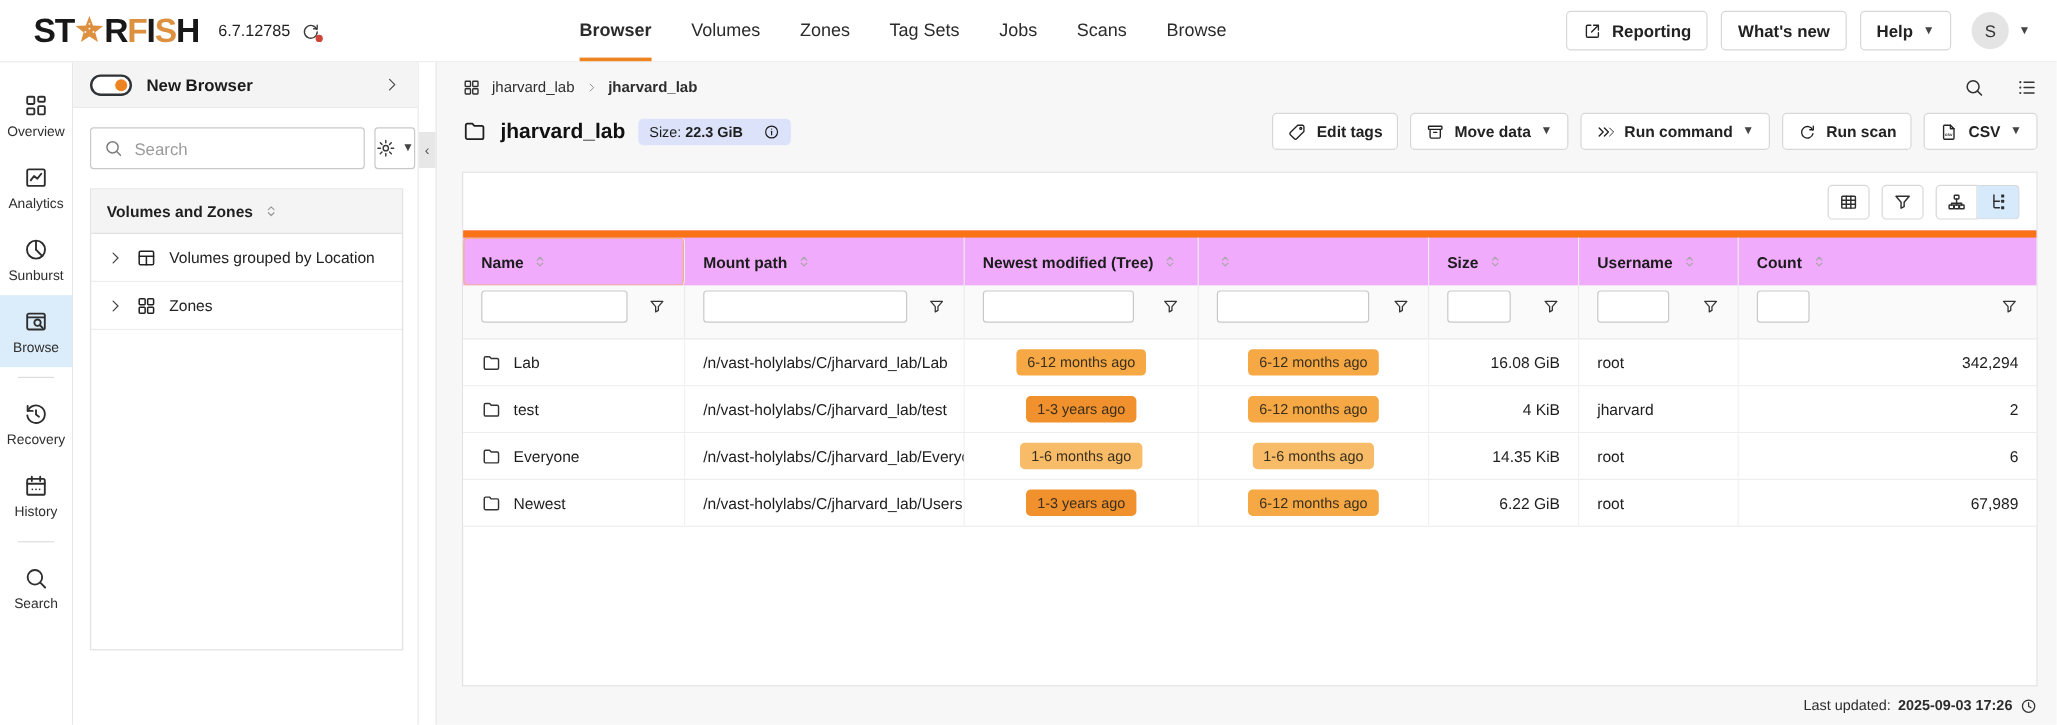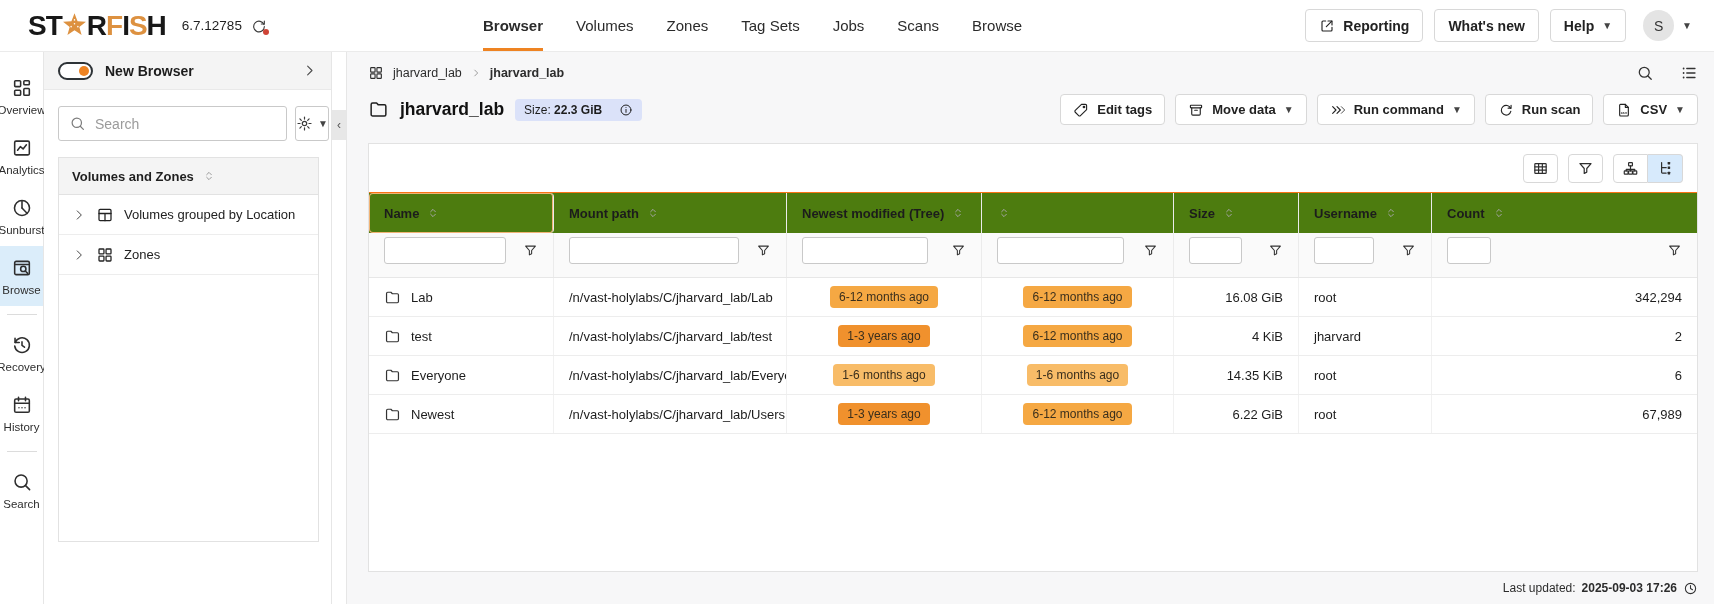--- a/index.html
+++ b/index.html
@@ -21,21 +21,21 @@
   .top-actions { margin-left:auto; margin-right:22px; display:flex; align-items:center; gap:11px; }
   .tbtn { height:33px; background:#fff; border:1px solid #d8d8d8; border-radius:4px; padding:0 13px; display:flex; align-items:center; gap:8px; font-size:14px; font-weight:700; color:#222; cursor:pointer; }
   .caret { font-size:10px; color:#444; line-height:1; }
   .avatar-wrap { display:flex; align-items:center; gap:8px; margin-left:6px; cursor:pointer; }
   .avatar { width:31px; height:31px; border-radius:50%; background:#e4e4e4; display:flex; align-items:center; justify-content:center; font-size:14px; color:#333; }
 
   
   .app { display:flex; height:552px; }
 
   
-  .rail { width:44px; border-right:1px solid #e6e6e6; padding-top:14px; display:flex; flex-direction:column; align-items:center; flex:none; }
+  .rail { width:61px; border-right:1px solid #e6e6e6; padding-top:14px; display:flex; flex-direction:column; align-items:center; flex:none; }
   .rail-item { width:100%; height:60px; display:flex; flex-direction:column; align-items:center; justify-content:center; gap:5px; font-size:11.5px; color:#2e2e2e; cursor:pointer; }
   .rail-item.active { background:#dbedfa; }
   .rail-div { width:30px; border-top:1px solid #dcdcdc; margin:8px 0; }
 
   
   .sidepanel { width:288px; border-right:1px solid #e6e6e6; display:flex; flex-direction:column; flex:none; background:#fff; }
   .sp-head { height:38px; background:#f4f4f4; border-bottom:1px solid #e9e9e9; display:flex; align-items:center; gap:12px; padding:0 14px; flex:none; }
   .toggle { width:35px; height:18px; border:2px solid #2e3337; border-radius:10px; position:relative; cursor:pointer; background:#fff; flex:none; }
   .toggle .knob { position:absolute; right:2px; top:2px; width:10px; height:10px; border-radius:50%; background:#ee8322; }
   .sp-title { font-size:14px; font-weight:700; color:#1c1c1c; }
@@ -71,21 +71,21 @@
   
   .card { margin-top:18px; background:#fff; border:1px solid #e2e2e2; flex:1; display:flex; flex-direction:column; min-height:0; }
   .card-toolbar { height:48px; display:flex; align-items:center; justify-content:flex-end; padding:0 14px; gap:10px; flex:none; }
   .icbtn { width:35px; height:29px; border:1px solid #d8d8d8; border-radius:4px; background:#fff; display:flex; align-items:center; justify-content:center; color:#2e2e2e; cursor:pointer; }
   .btn-group { display:flex; }
   .btn-group .icbtn:first-child { border-radius:4px 0 0 4px; }
   .btn-group .icbtn:last-child { border-radius:0 4px 4px 0; border-left:none; }
   .icbtn.active { background:#d7eafc; }
 
   .thead, .tfilter, .trow { display:flex; }
-  .thead { background:#4d7c0f; border-top:1px solid #f97316; flex:none; }
+  .thead { background:#f0abfc; border-top:6px solid #f97316; flex:none; }
   .th { height:40px; padding:0 15px; display:flex; align-items:center; gap:7px; font-size:13px; font-weight:700; color:#1c1c1c; border-right:1px solid #ebebeb; cursor:pointer; }
   .th.focused { box-shadow:inset 0 0 0 1px #f0b375; border-radius:4px; }
   .tfilter { background:#fafafa; border-bottom:1px solid #e7e7e7; flex:none; }
   .tf { height:44px; padding:2px 15px 12px; display:flex; align-items:center; border-right:1px solid #ebebeb; }
   .tf input { height:27px; border:1px solid #c9c9c9; border-radius:3px; background:#fff; min-width:0; flex:1; padding:0 6px; font-family:inherit; font-size:12px; outline:none; }
   .tf .funnel { margin-left:auto; padding-left:10px; color:#333; cursor:pointer; display:flex; }
   .fi-n{max-width:122px}.fi-m{max-width:170px}.fi-mod{max-width:126px}.fi-acc{max-width:127px}.fi-s{max-width:53px;flex:none;width:53px}.fi-u{max-width:60px;flex:none;width:60px}.fi-c{max-width:44px;flex:none;width:44px}
 
   .trow { height:39px; border-bottom:1px solid #ededed; background:#fff; cursor:pointer; flex:none; }
   .td { padding:0 15px; display:flex; align-items:center; font-size:13px; color:#1d1d1d; border-right:1px solid #f1f1f1; overflow:hidden; white-space:nowrap; }

